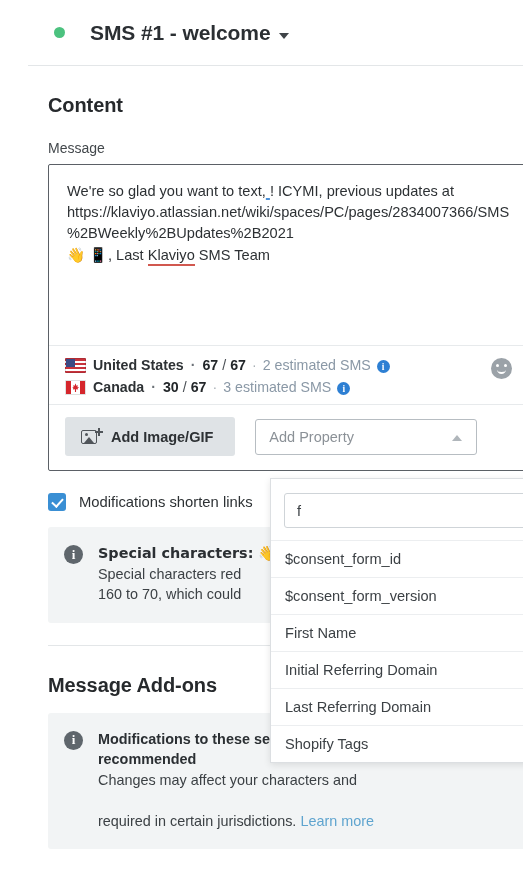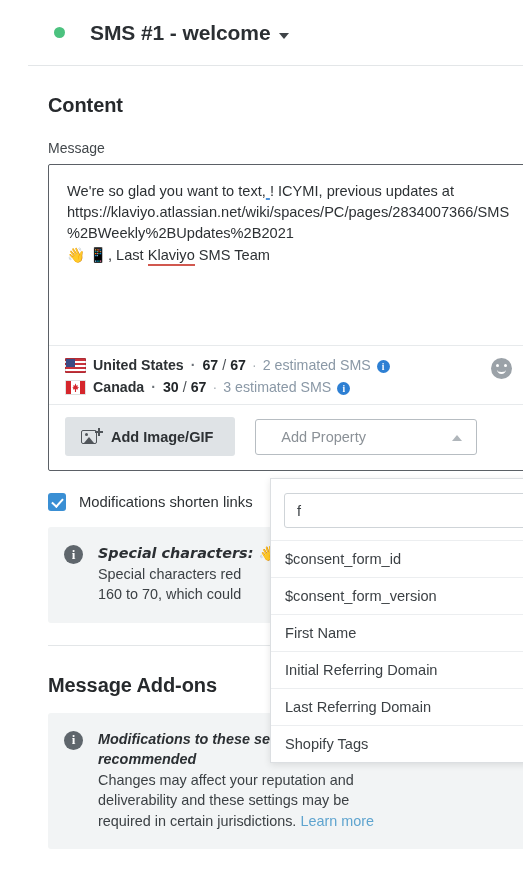--- a/index.html
+++ b/index.html
@@ -176,21 +176,21 @@
 
   .select-prop {
     position: relative;
     flex: 1;
     max-width: 222px;
     height: 36px;
     border: 1px solid #b7bdc2;
     border-radius: 3px;
     background:#fff;
     display:flex; align-items:center;
-    padding: 0 25px;
+    padding: 0 13px;
     font-size: 14.5px;
     color:#8b9197;
     cursor:pointer;
   }
   .caret-up {
     position:absolute; right: 14px; top: 15px;
     width:0;height:0;
     border-left:5px solid transparent;
     border-right:5px solid transparent;
     border-bottom:6px solid #b0b6bb;
@@ -230,21 +230,21 @@
   }
   .info-circ {
     width:19px;height:19px;border-radius:50%;
     background:#5f666c; color:#fff;
     font-size:13px; font-weight:700;
     display:flex;align-items:center;justify-content:center;
     flex:0 0 auto; margin-right:15px; margin-top:2px;
     font-family:"Liberation Serif", serif;
   }
   .info-body { font-size:14.4px; line-height:20.5px; color:#3c4145; }
-  .info-strong { font-weight:700; color:#2b2f33;font-style:italic; }
+  .info-strong { font-weight:700; color:#2b2f33; }
   .link { color:#5fa4cf; }
   .collapse-chev {
     position:absolute; right:18px; top:18px;
     width:11px;height:11px;
     border-left:1.8px solid #9aa1a7;
     border-top:1.8px solid #9aa1a7;
     transform: rotate(45deg);
     cursor:pointer;
   }
 
@@ -373,22 +373,22 @@
     <div class="divider-full"></div>
   </div>
 
   <div class="section">
     <div class="section-title">Message Add-ons</div>
     <div class="info-box">
       <span class="info-circ">i</span>
       <div class="info-body">
         <span class="info-strong">Modifications to these settings are not</span><br>
         <span class="info-strong">recommended</span><br>
-        <span>Changes may affect your reputation and</span><br>
-        <span>deliverability and these settings may be</span><br>
+        <span>Changes may affect your characters and</span><br>
+        <br>
         <span>required in certain jurisdictions. </span><span class="link">Learn more</span>
       </div>
       <span class="collapse-chev"></span>
     </div>
   </div>
 
   <div class="dropdown">
 
     <div class="dd-search-wrap">
       <input class="dd-search" value="f" style="">

